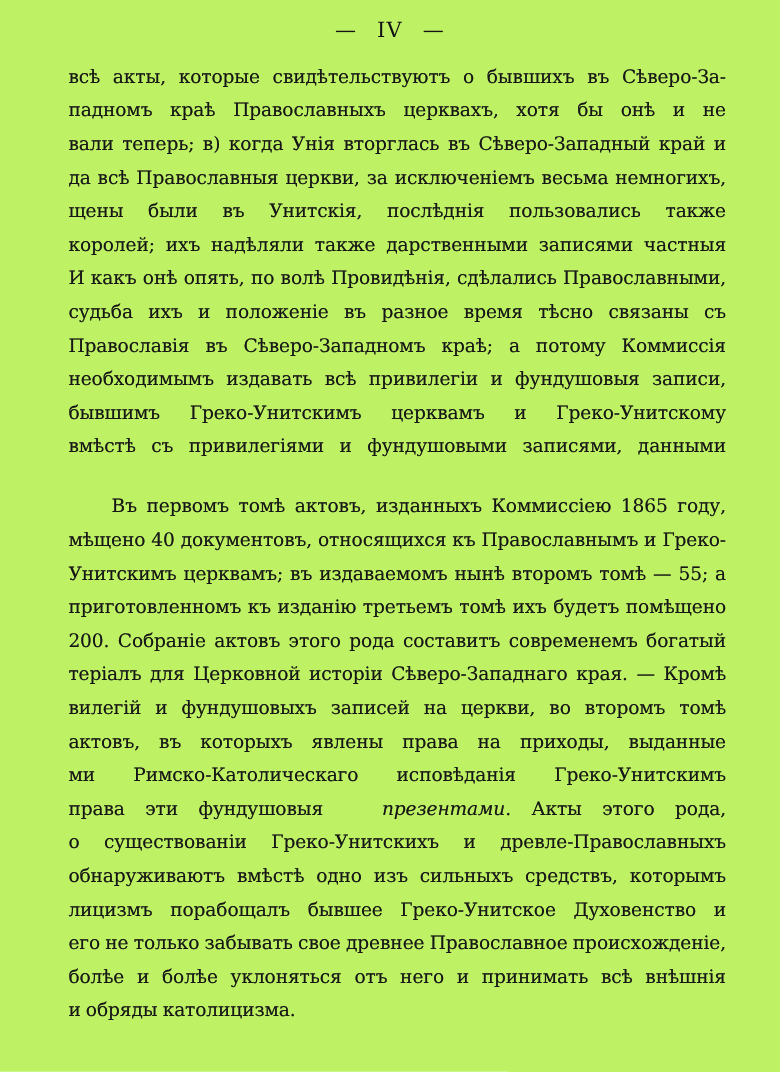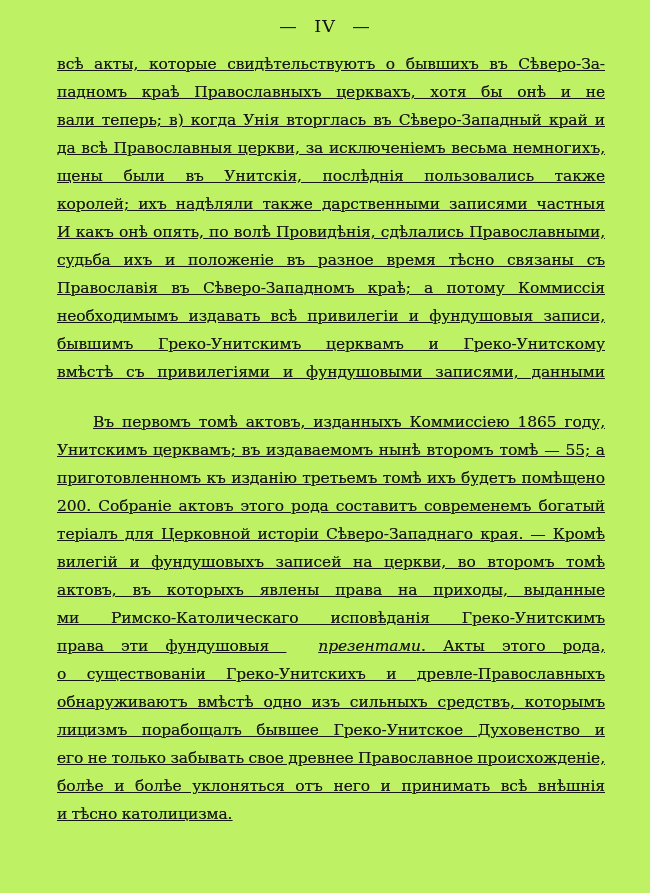--- a/index.html
+++ b/index.html
@@ -25,21 +25,20 @@
     letter-spacing: 1px;
     color: #121212;
   }
   .textblock {
     margin-left: 57px;
     margin-top: 12px;
     width: 548px;
   }
   .para {
     margin: 0;
-    text-decoration: underline;
   }
   .para + .para {
     margin-top: 22px;
   }
   .line {
     font-size: 15.5px;
     line-height: 28px;
     height: 28px;
     overflow: hidden;
     text-align: justify;
@@ -84,29 +83,30 @@
         <div class="line">королей; ихъ надѣляли также дарственными записями частныя лица.</div>
         <div class="line">И какъ онѣ опять, по волѣ Провидѣнія, сдѣлались Православными, то</div>
         <div class="line">судьба ихъ и положеніе въ разное время тѣсно связаны съ исторіею</div>
         <div class="line">Православія въ Сѣверо-Западномъ краѣ; а потому Коммиссія считаетъ</div>
         <div class="line">необходимымъ издавать всѣ привилегіи и фундушовыя записи, данныя</div>
         <div class="line">бывшимъ Греко-Унитскимъ церквамъ и Греко-Унитскому Духовенству,</div>
         <div class="line">вмѣстѣ съ привилегіями и фундушовыми записями, данными Право-</div>
       </div>
       <div class="para">
         <div class="line line-indent">Въ первомъ томѣ актовъ, изданныхъ Коммиссіею 1865 году, по-</div>
+        <div class="line">мѣщено 40 документовъ, относящихся къ Православнымъ и Греко-</div>
         <div class="line">Унитскимъ церквамъ; въ издаваемомъ нынѣ второмъ томѣ — 55; а въ</div>
         <div class="line">приготовленномъ къ изданію третьемъ томѣ ихъ будетъ помѣщено до</div>
         <div class="line">200. Собраніе актовъ этого рода составитъ современемъ богатый ма-</div>
         <div class="line">теріалъ для Церковной исторіи Сѣверо-Западнаго края. — Кромѣ при-</div>
         <div class="line">вилегій и фундушовыхъ записей на церкви, во второмъ томѣ помѣщено 10</div>
         <div class="line">актовъ, въ которыхъ явлены права на приходы, выданные помѣщика-</div>
         <div class="line">ми Римско-Католическаго исповѣданія Греко-Унитскимъ священникамъ;</div>
         <div class="line"><span>права эти фундушовыя </span><span class="italic">презентами</span><span>. Акты этого рода, свидѣтельствуя</span></div>
         <div class="line">о существованіи Греко-Унитскихъ и древле-Православныхъ церквей,</div>
         <div class="line">обнаруживаютъ вмѣстѣ одно изъ сильныхъ средствъ, которымъ като-</div>
         <div class="line">лицизмъ порабощалъ бывшее Греко-Унитское Духовенство и заставлялъ</div>
         <div class="line">его не только забывать свое древнее Православное происхожденіе, но</div>
         <div class="line">болѣе и болѣе уклоняться отъ него и принимать всѣ внѣшнія формы</div>
-        <div class="line line-end">и тѣсно католицизма.</div>
+        <div class="line line-end">и обряды католицизма.</div>
       </div>
     </main>
 </div>
 
 </body></html>

